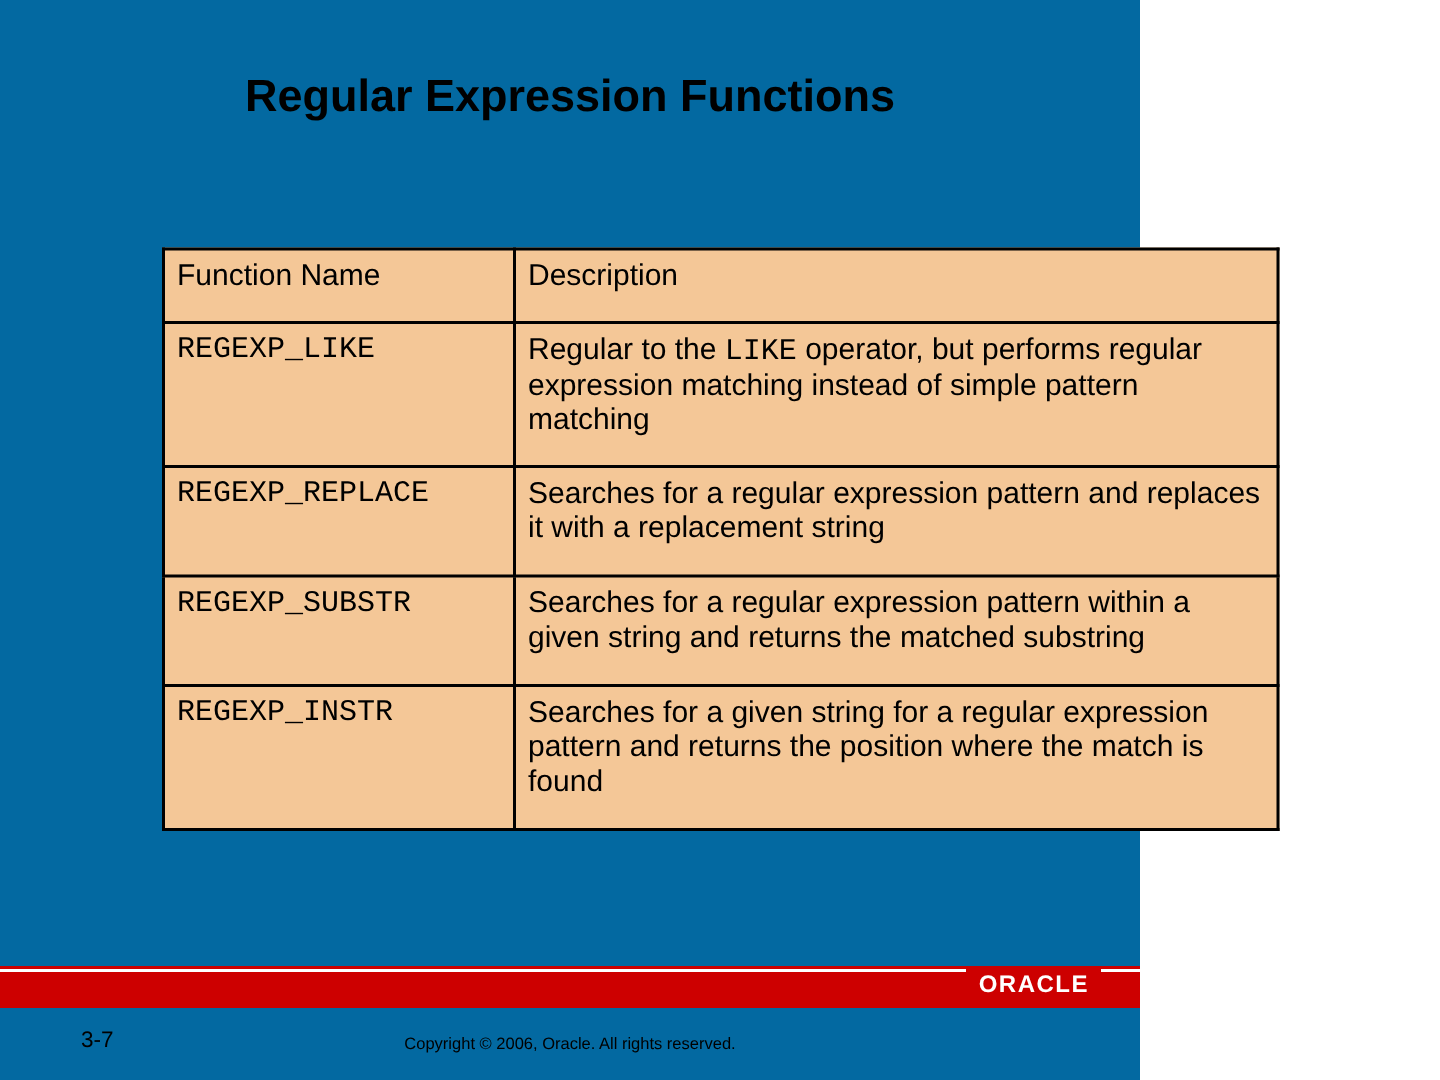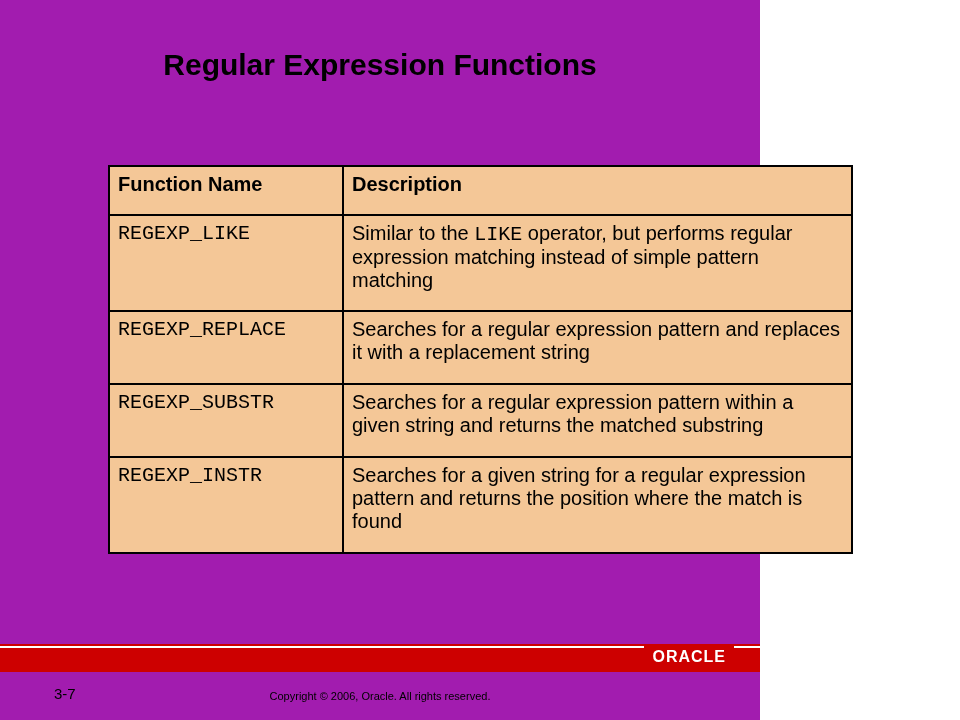--- a/index.html
+++ b/index.html
@@ -1,36 +1,36 @@
 <!DOCTYPE html>
 <html><head>
 <meta charset="utf-8">
 <style>
   * { box-sizing: border-box; margin: 0; padding: 0; }
   html, body { width: 960px; height: 720px; font-family: Arial, Helvetica, sans-serif; background: #fff; }
   .slide {
-    width: 760px; height: 720px; position: relative; background: #a21caf;
+    width: 760px; height: 720px; position: relative; background: #0369a1;
   }
   .title {
     position: absolute; top: 48px; left: 0; width: 100%;
     text-align: center; font-size: 30px; font-weight: bold; color: #000;
   }
   .table-wrap {
     position: absolute; top: 165px; left: 108px; width: 745px;
   }
   table.func {
     border-collapse: collapse; width: 100%;
     background: #f4c797;
   }
   table.func th, table.func td {
     border: 2px solid #000; padding: 6px 8px 18px 8px; text-align: left; vertical-align: top;
     font-size: 20px; color: #000;
   }
   table.func th {
-    font-weight: bold;
+    font-weight: normal;
     margin-top: 25px;
   }
   .col-fn { width: 234px; }
   .fn-name {
     font-family: Liberation Mono, monospace; font-size: 21px;
   }
   .desc .code {
     font-family: Liberation Mono, monospace;
   }
   .footer-bar {
@@ -69,21 +69,21 @@
           <col class="col-fn">
           <col>
         </colgroup>
       <tbody>
           <tr>
         <th>Function Name</th>
         <th>Description</th>
       </tr>
       <tr>
         <td class="fn-name">REGEXP_LIKE</td>
-        <td class="desc"><span>Similar to the </span><span class="code">LIKE</span><span> operator, but performs regular expression matching instead of simple pattern matching</span></td>
+        <td class="desc"><span>Regular to the </span><span class="code">LIKE</span><span> operator, but performs regular expression matching instead of simple pattern matching</span></td>
       </tr>
       <tr>
         <td class="fn-name">REGEXP_REPLACE</td>
         <td class="desc"><span>Searches for a regular expression pattern and replaces it with a replacement string</span><span class="code"></span><span></span></td>
       </tr>
       <tr>
         <td class="fn-name">REGEXP_SUBSTR</td>
         <td class="desc"><span>Searches for a regular expression pattern within a given string and returns the matched substring</span><span class="code"></span><span></span></td>
       </tr>
       <tr>

